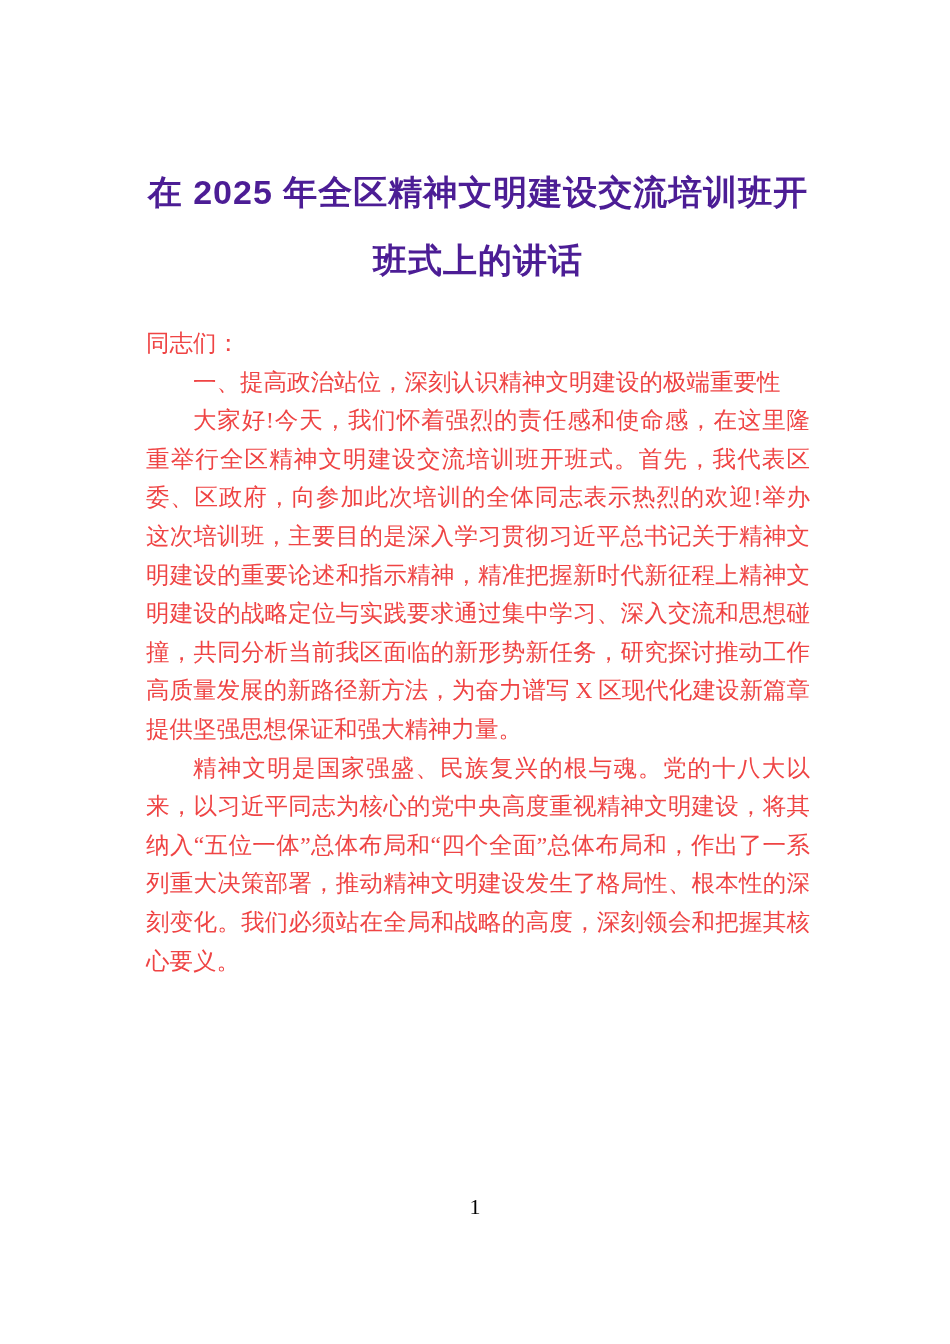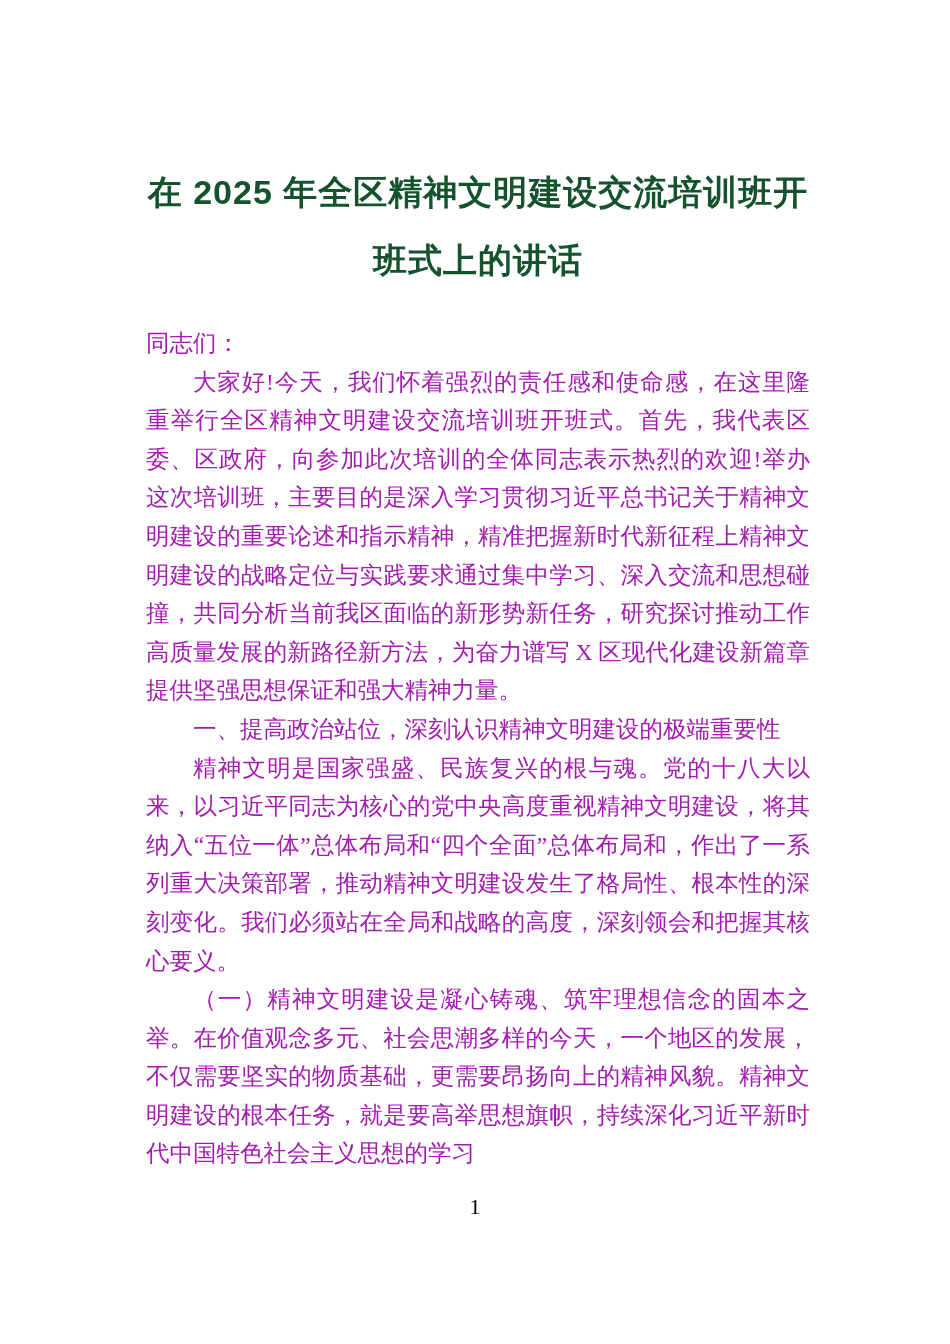--- a/index.html
+++ b/index.html
@@ -23,28 +23,28 @@
     padding: 158px 140px 0 146px;
   }
   .doc-title {
     font-family: "Liberation Sans", sans-serif;
     font-size: 34px;
     font-weight: 700;
     line-height: 68px;
     text-align: center;
     letter-spacing: 1px;
     margin: 0 0 30px 0;
-    color: #14532d;
+    color: #4c1d95;
   }
   .doc-body {
     font-family: "Liberation Serif", serif;
     font-size: 23.5px;
     line-height: 38.6px;
     text-align: justify;
-    color: #a21caf;
+    color: #ef4444;
   }
   .para {
     margin: 0;
     text-indent: 2em;
   }
   .para.no-indent {
     text-indent: 0;
   }
   .page-number {
     position: absolute;
@@ -59,21 +59,20 @@
 </style>
 </head>
 <body>
 
 <div class="page">
 
   <h1 class="doc-title">在 2025 年全区精神文明建设交流培训班开班式上的讲话</h1>
 
   <div class="doc-body">
     <p class="para no-indent">同志们：</p>
+    <p class="para">一、提高政治站位，深刻认识精神文明建设的极端重要性</p>
     <p class="para">大家好!今天，我们怀着强烈的责任感和使命感，在这里隆重举行全区精神文明建设交流培训班开班式。首先，我代表区委、区政府，向参加此次培训的全体同志表示热烈的欢迎!举办这次培训班，主要目的是深入学习贯彻习近平总书记关于精神文明建设的重要论述和指示精神，精准把握新时代新征程上精神文明建设的战略定位与实践要求通过集中学习、深入交流和思想碰撞，共同分析当前我区面临的新形势新任务，研究探讨推动工作高质量发展的新路径新方法，为奋力谱写 X 区现代化建设新篇章提供坚强思想保证和强大精神力量。</p>
-    <p class="para">一、提高政治站位，深刻认识精神文明建设的极端重要性</p>
     <p class="para">精神文明是国家强盛、民族复兴的根与魂。党的十八大以来，以习近平同志为核心的党中央高度重视精神文明建设，将其纳入“五位一体”总体布局和“四个全面”总体布局和，作出了一系列重大决策部署，推动精神文明建设发生了格局性、根本性的深刻变化。我们必须站在全局和战略的高度，深刻领会和把握其核心要义。</p>
-    <p class="para">（一）精神文明建设是凝心铸魂、筑牢理想信念的固本之举。在价值观念多元、社会思潮多样的今天，一个地区的发展，不仅需要坚实的物质基础，更需要昂扬向上的精神风貌。精神文明建设的根本任务，就是要高举思想旗帜，持续深化习近平新时代中国特色社会主义思想的学习</p>
   </div>
 
   <div class="page-number">1</div>
 
 </div>
 
 </body></html>

